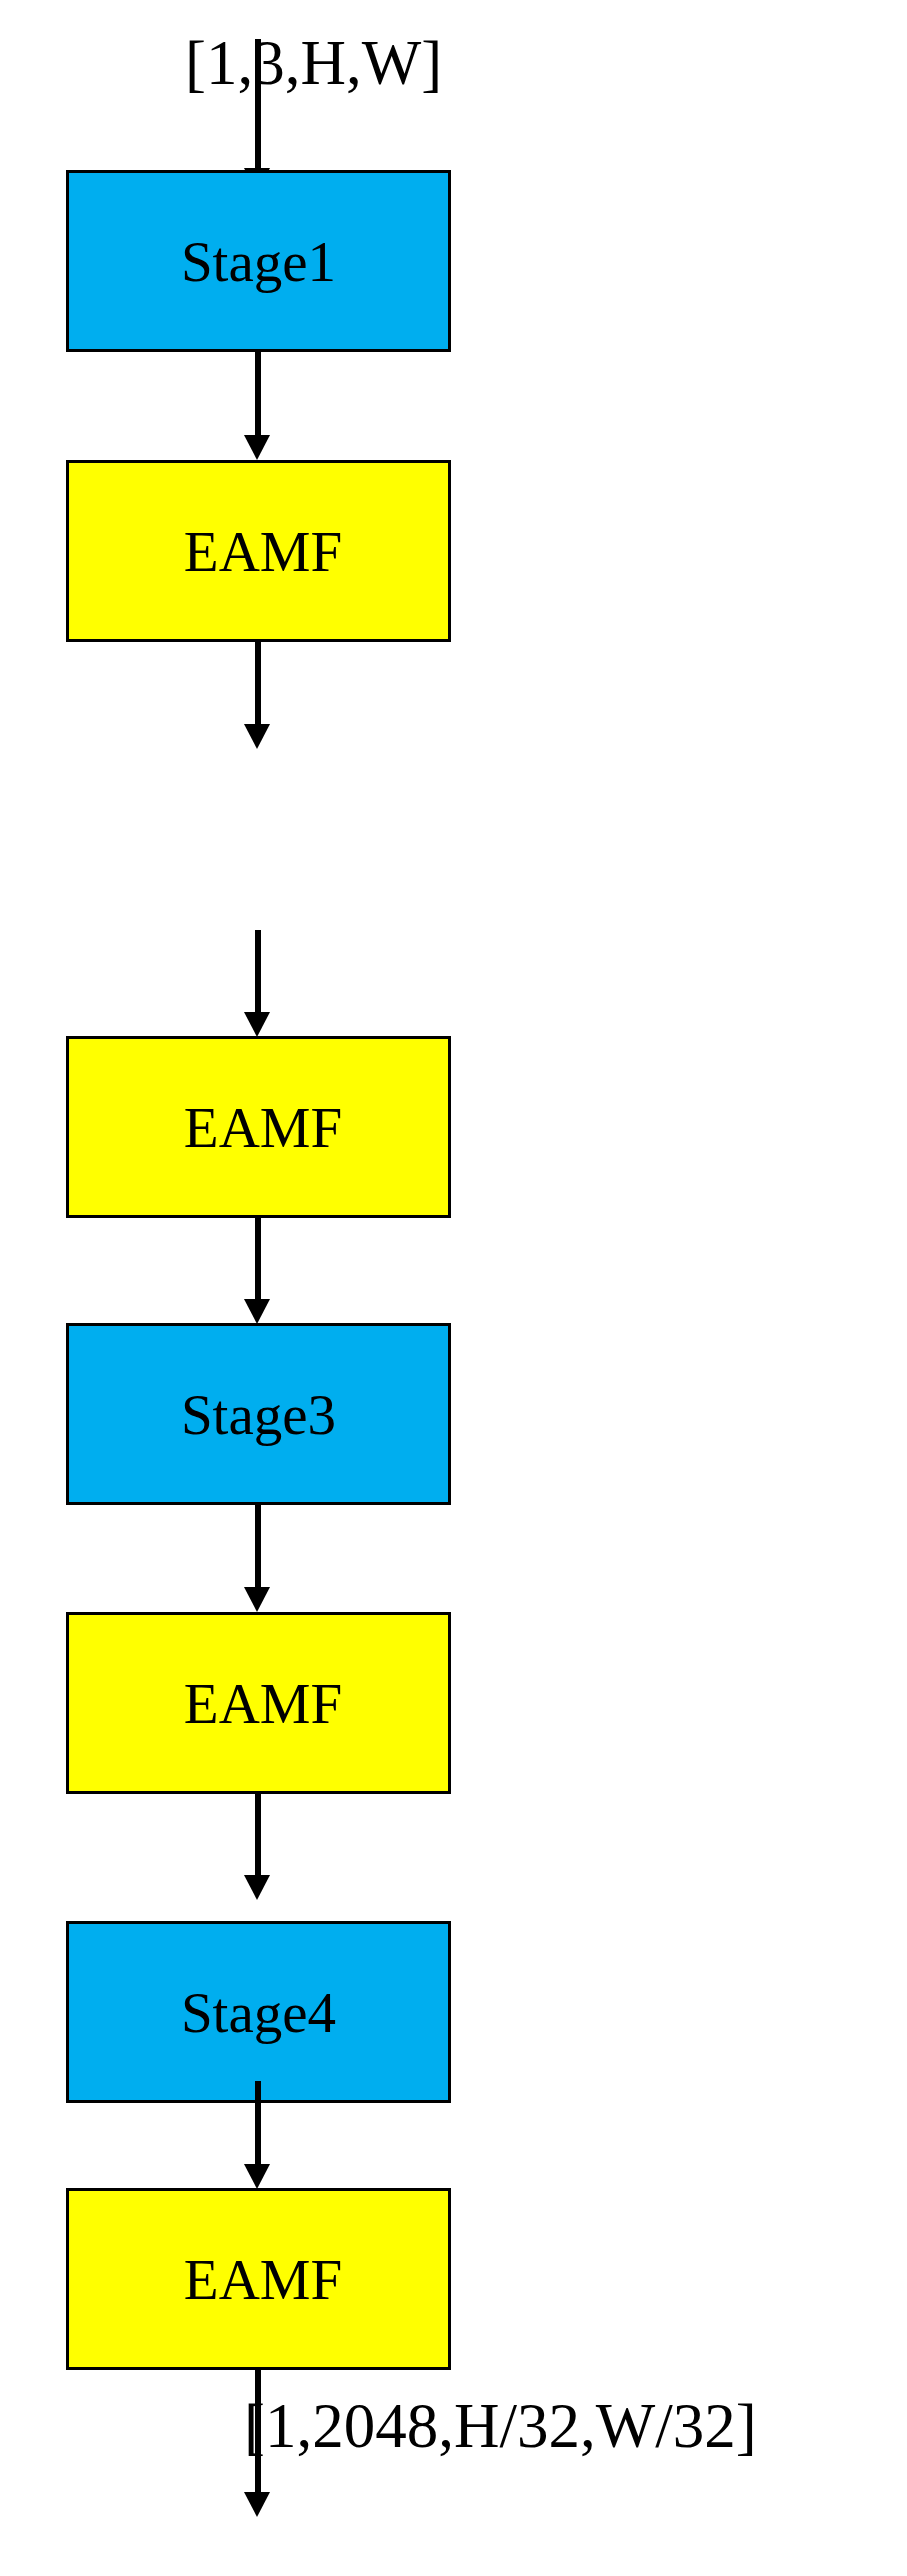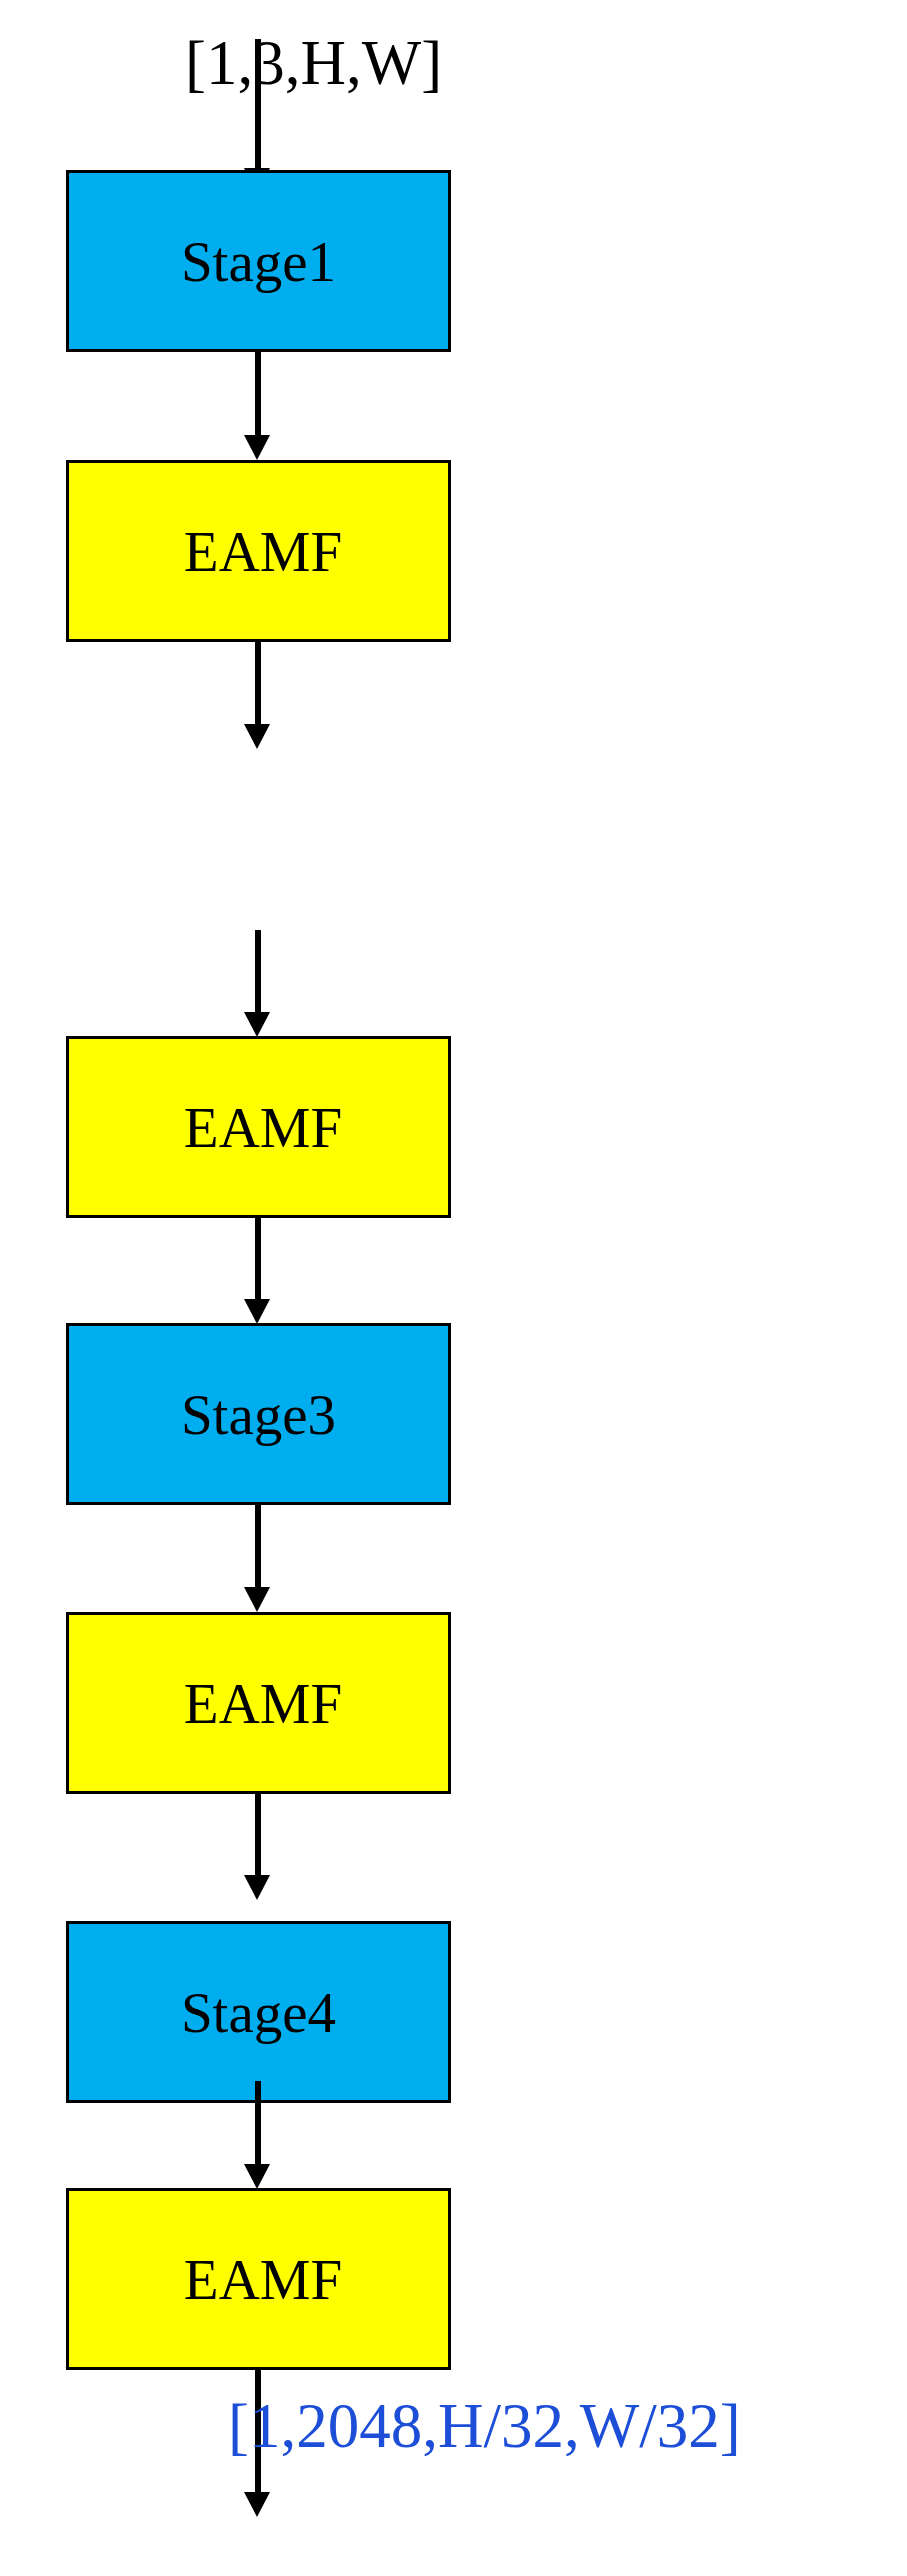--- a/index.html
+++ b/index.html
@@ -129,16 +129,16 @@
     <span class="head" style="border-top-color: rgb(0, 0, 0);"></span>
   </div>
 
   <div class="node eamf" style="top: 2188px; background: rgb(255, 255, 0); border-color: rgb(0, 0, 0);">
     <span>EAMF</span>
   </div>
 
   <div class="arrow" style="top: 2370px; height: 122px; background: rgb(0, 0, 0);">
     <span class="head" style="border-top-color: rgb(0, 0, 0);"></span>
   </div>
-  <div class="tensor-label" style="left: 228px; top: 2395px; color: #1d4ed8;">[1,2048,H/32,W/32]</div>
+  <div class="tensor-label" style="left: 244px; top: 2395px; color: #000000;">[1,2048,H/32,W/32]</div>
 
 </div>
 
 
 </body></html>

